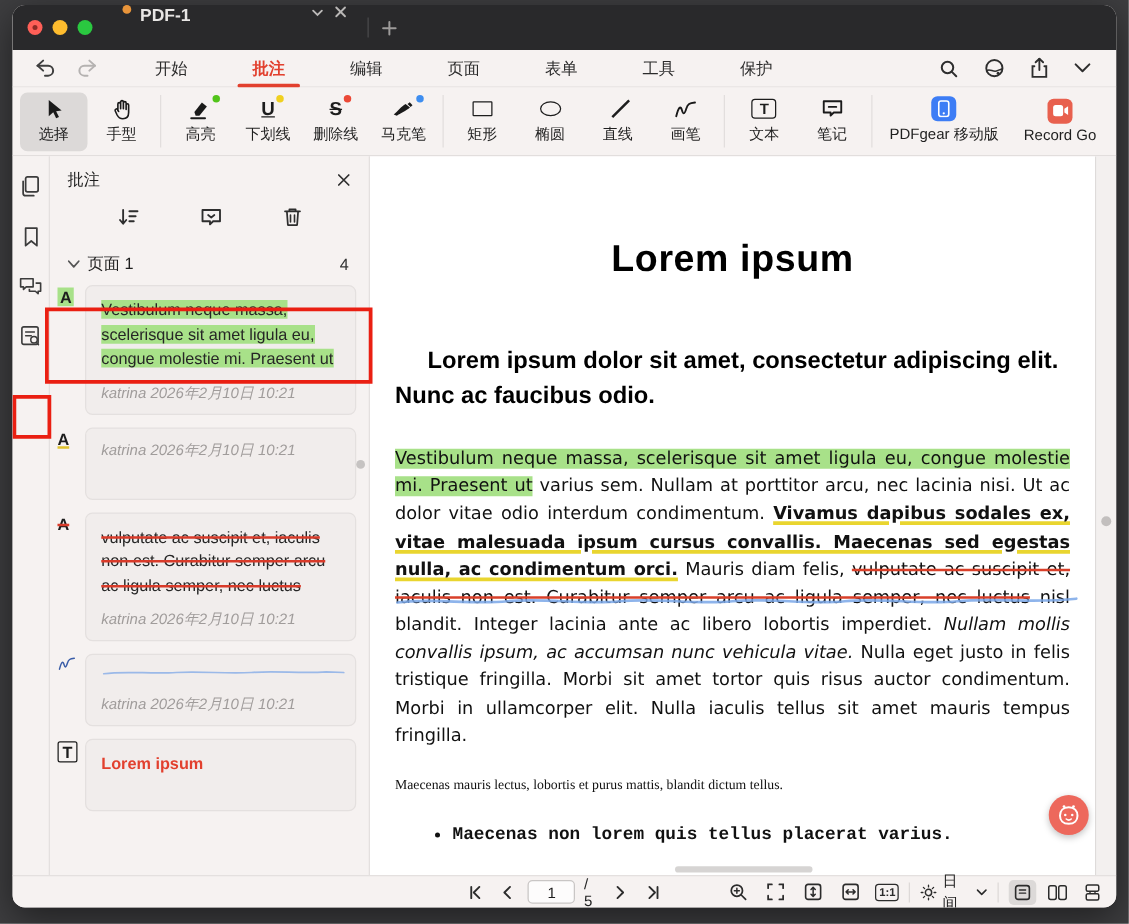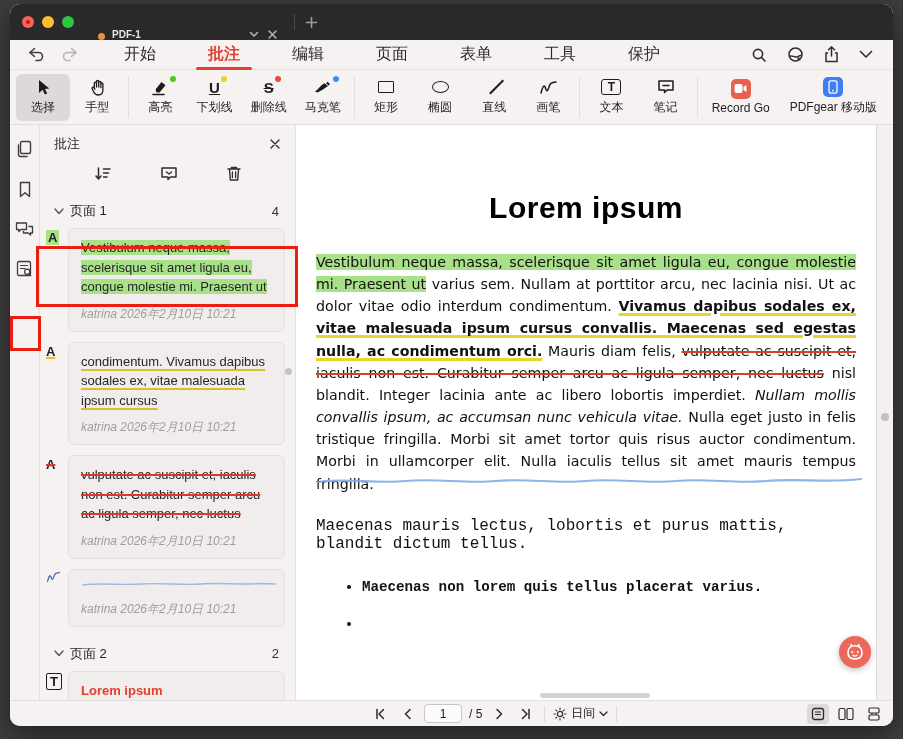--- a/index.html
+++ b/index.html
@@ -6,32 +6,32 @@
   html,body { width:903px; height:739px; }
   body { font-family:"Liberation Sans", sans-serif; background:#3e3e40; position:relative; overflow:hidden; }
   .window { position:absolute; left:10px; top:4px; width:883px; height:722px; background:#f6f2f1; border-radius:10px; overflow:hidden; box-shadow:0 8px 30px rgba(0,0,0,.5); }
 
   
   .titlebar { position:absolute; left:0; top:0; width:100%; height:36px; background:#29292b; display:flex; align-items:center; }
   .traffic { display:flex; gap:8px; padding:0 14px 0 12px; }
   .tl { width:12px; height:12px; border-radius:50%; position:relative; }
   .tl.red{ background:#ff5f57; } .tl.red::after{content:"";position:absolute;left:4px;top:4px;width:4px;height:4px;border-radius:50%;background:#8e2b25;}
   .tl.yel{ background:#febc2e; } .tl.grn{ background:#2ac840; }
-  .tab { display:flex; align-items:flex-end; gap:7px; color:#e8e6e5; font-size:10px; font-weight:700; padding:0 10px; height:36px; min-width:200px; }
+  .tab { display:flex; align-items:flex-start; gap:7px; color:#e8e6e5; font-size:14px; font-weight:700; padding:0 10px; height:36px; min-width:200px; }
   .tab-dot { width:7px; height:7px; border-radius:50%; background:#e8943a; }
   .tab-title { flex:1; }
   .tab-ctl { color:#b9b7b6; display:flex; align-items:center; }
   .tab-sep { width:1px; height:16px; background:#4a4a4c; margin:0 6px; }
   .newtab { color:#9d9b9a; display:flex; align-items:center; padding:4px; }
 
   
   .menubar { position:absolute; left:0; top:36px; width:100%; height:30px; background:#f6f2f1; border-bottom:1px solid #e7e3e2; display:flex; align-items:center; }
   .undo-redo { display:flex; gap:16px; padding:0 20px 0 18px; }
   .mtabs { display:flex; gap:0; }
-  .mtab { font-size:16px; color:#2b2b2b; padding:0 26px; height:30px; display:flex; align-items:center; position:relative; cursor:default; }
+  .mtab { font-size:13px; color:#2b2b2b; padding:0 26px; height:30px; display:flex; align-items:center; position:relative; cursor:default; }
   .mtab.active { color:#e2402e; font-weight:700; }
   .mtab.active::after { content:""; position:absolute; left:14px; right:14px; bottom:0; height:3px; background:#e2402e; border-radius:2px; }
   .micons { margin-left:auto; display:flex; align-items:center; gap:20px; padding-right:20px; }
   .micon { display:flex; align-items:center; color:#333; }
 
   
   .toolbar { position:absolute; left:0; top:66px; width:100%; height:55px; background:#f6f2f1; border-bottom:1px solid #e2dedd; display:flex; align-items:center; padding:0 6px; }
   .tool { width:58px; height:47px; display:flex; flex-direction:column; align-items:center; justify-content:center; gap:3px; border-radius:6px; position:relative; }
   .tool.selected { background:#dcd9d8; }
   .tool .ticon { height:18px; display:flex; align-items:center; justify-content:center; position:relative; }
@@ -78,21 +78,21 @@
 
   .doc { flex:1; position:relative; background:#f3f0ef; overflow:hidden; }
   .paper { position:absolute; left:0; top:0; bottom:0; right:16px; background:#ffffff; border-right:1px solid #dedbda; padding:0 20px; }
   .doc-title { font-family:"Liberation Sans", sans-serif; font-size:30px; font-weight:700; color:#000; text-align:center; margin-top:66px; letter-spacing:.5px; }
   .doc-heading { font-size:19px; font-weight:700; color:#000; margin-top:50px; text-indent:26px; line-height:1.45; }
   .doc-body { font-family:"DejaVu Sans", sans-serif; font-size:14.2px; line-height:1.56; color:#111; text-align:justify; margin-top:26px; }
   .seg-hl { background:#a8e189; box-decoration-break:clone; -webkit-box-decoration-break:clone; }
   .seg-bu { font-weight:700; text-decoration:underline; text-decoration-color:#e9d52f; text-decoration-thickness:2.5px; text-underline-offset:2px; }
   .seg-st { text-decoration:line-through; text-decoration-color:#d9402a; text-decoration-thickness:1.6px; }
   .seg-it { font-style:italic; }
-  .doc-p2 { font-family:Liberation Mono, monospace; font-size:16px; color:#111; margin-top:22px; }
+  .doc-p2 { font-family:Liberation Serif, serif; font-size:11px; color:#111; margin-top:22px; }
   .doc-bullets { margin-top:24px; padding-left:46px; font-family:Liberation Mono, monospace; font-size:14.2px; color:#111; }
   .doc-bullets li { margin-bottom:17px; line-height:1.45; }
   .b-bold { font-weight:700; }
   .squiggle-doc { position:absolute; left:20px; top:350px; pointer-events:none; }
   .robot-btn { position:absolute; right:22px; bottom:32px; width:32px; height:32px; border-radius:50%; background:#ed685c; display:flex; align-items:center; justify-content:center; box-shadow:0 2px 6px rgba(0,0,0,.25); }
   .doc-vscroll { position:absolute; right:4px; top:288px; width:8px; height:8px; border-radius:50%; background:#c2bfbe; }
   .doc-hscroll { position:absolute; left:calc(50% - 55px); bottom:2px; width:110px; height:5px; border-radius:3px; background:#ccc9c8; opacity:.8; }
 
   
   .bottombar { position:absolute; left:0; bottom:0; width:100%; height:26px; background:#f6f2f1; border-top:1px solid #e4e0df; display:flex; align-items:center; font-size:12px; color:#222; }
@@ -294,39 +294,39 @@
         <svg width="18" height="16" viewBox="0 0 18 16">
             <path d="M2 2 H16 V11 H10 L7.5 13.5 L7.5 11 H2 Z" fill="none" stroke="#1a1a1a" stroke-width="1.5" stroke-linejoin="round"></path>
             <path d="M6 6.5 H12" stroke="#1a1a1a" stroke-width="1.5" stroke-linecap="round"></path>
           </svg>
       </span>
       <span class="tlabel">笔记</span>
     </div>
     <div class="tgroup-sep"></div>
     <div class="tool wide">
       <span class="ticon">
+        <span class="brandicon" style="background:#3d7df5;">
+          <svg width="10" height="14" viewBox="0 0 10 14">
+              <rect x="1" y="0.8" width="8" height="12.4" rx="1.8" fill="none" stroke="#fff" stroke-width="1.3"></rect>
+              <circle cx="5" cy="10.6" r="0.9" fill="#fff"></circle>
+            </svg>
+        </span>
+      </span>
+      <span class="tlabel">PDFgear 移动版</span>
+    </div>
+    <div class="tool wide">
+      <span class="ticon">
         <span class="brandicon" style="background:#e8604e;">
           <svg width="13" height="11" viewBox="0 0 13 11">
               <rect x="0.5" y="1" width="8" height="9" rx="2" fill="#fff"></rect>
               <path d="M9.5 4 L12.5 2 V9 L9.5 7 Z" fill="#fff"></path>
             </svg>
         </span>
       </span>
       <span class="tlabel">Record Go</span>
-    </div>
-    <div class="tool wide">
-      <span class="ticon">
-        <span class="brandicon" style="background:#3d7df5;">
-          <svg width="10" height="14" viewBox="0 0 10 14">
-              <rect x="1" y="0.8" width="8" height="12.4" rx="1.8" fill="none" stroke="#fff" stroke-width="1.3"></rect>
-              <circle cx="5" cy="10.6" r="0.9" fill="#fff"></circle>
-            </svg>
-        </span>
-      </span>
-      <span class="tlabel">PDFgear 移动版</span>
     </div>
   </div>
 
   <div class="content">
 
     <div class="rail">
       <span class="ricon">
         <svg width="17" height="18" viewBox="0 0 17 18">
             <rect x="4.5" y="1.5" width="10" height="12" rx="1.5" fill="none" stroke="#3c3c3c" stroke-width="1.4"></rect>
             <path d="M2.5 5 V14.5 a2 2 0 0 0 2 2 H11" fill="none" stroke="#3c3c3c" stroke-width="1.4" stroke-linecap="round"></path>
@@ -395,21 +395,20 @@
         <span class="card-icon ci-hl">A</span>
         <div class="card">
           <div class="card-text"><span class="t-hl">Vestibulum neque massa, scelerisque sit amet ligula eu, congue molestie mi. Praesent ut</span></div>
           <div class="card-meta">katrina 2026年2月10日 10:21</div>
         </div>
       </div>
 
       <div class="card-row">
         <span class="card-icon ci-ul">A</span>
         <div class="card">
-          <div class="card-text"><span class="t-ul">condimentum. Vivamus dapibus sodales ex, vitae malesuada ipsum cursus</span></div>
           <div class="card-meta">katrina 2026年2月10日 10:21</div>
         </div>
       </div>
 
       <div class="card-row">
         <span class="card-icon ci-st">A</span>
         <div class="card">
           <div class="card-text"><span class="t-st">vulputate ac suscipit et, iaculis non est. Curabitur semper arcu ac ligula semper, nec luctus</span></div>
           <div class="card-meta">katrina 2026年2月10日 10:21</div>
         </div>
@@ -422,42 +421,36 @@
             </svg>
         </span>
         <div class="card">
           <svg width="196" height="10" viewBox="0 0 196 10">
               <path d="M2 6 C 20 3.5 40 6.5 60 5 C 80 3.5 100 6.5 120 5 C 140 3.5 160 6 180 4.5 L194 5" fill="none" stroke="#9bb9e8" stroke-width="1.4" stroke-linecap="round"></path>
             </svg>
           <div class="card-meta" style="margin-top:12px;">katrina 2026年2月10日 10:21</div>
         </div>
       </div>
 
-      <div class="section-row">
-        <svg width="10" height="7" viewBox="0 0 10 7">
-            <path d="M1 1 L5 5.5 L9 1" fill="none" stroke="#555" stroke-width="1.4" stroke-linecap="round" stroke-linejoin="round"></path>
-          </svg>
-        <span class="section-label">页面 2</span>
-        <span class="section-count">2</span>
-      </div>
 
       <div class="card-row">
         <span class="card-icon ci-t">T</span>
         <div class="card">
           <div class="card-text"><span class="t-red">Lorem ipsum</span></div>
 
         </div>
       </div>
 
       <span class="panel-scroll-dot"></span>
     </div>
 
     <div class="doc">
       <div class="paper">
         <div class="doc-title">Lorem ipsum</div>
+        <div class="doc-heading">Lorem ipsum dolor sit amet, consectetur adipiscing elit. Nunc ac faucibus odio.</div>
         <div class="doc-body"><span class="seg-hl">Vestibulum neque massa, scelerisque sit amet ligula eu, congue molestie mi. Praesent ut</span><span> varius sem. Nullam at porttitor arcu, nec lacinia nisi. Ut ac dolor vitae odio interdum condimentum. </span><span class="seg-bu">Vivamus dapibus sodales ex, vitae malesuada ipsum cursus convallis. Maecenas sed egestas nulla, ac condimentum orci.</span><span> Mauris diam felis, </span><span class="seg-st">vulputate ac suscipit et, iaculis non est. Curabitur semper arcu ac ligula semper, nec luctus</span><span> nisl blandit. Integer lacinia ante ac libero lobortis imperdiet. </span><span class="seg-it">Nullam mollis convallis ipsum, ac accumsan nunc vehicula vitae.</span><span> Nulla eget justo in felis tristique fringilla. Morbi sit amet tortor quis risus auctor condimentum. Morbi in ullamcorper elit. Nulla iaculis tellus sit amet mauris tempus fringilla.</span></div>
         <div class="doc-p2">Maecenas mauris lectus, lobortis et purus mattis, blandit dictum tellus.</div>
         <ul class="doc-bullets">
           <li><span class="b-bold">Maecenas non lorem quis tellus placerat varius.</span></li>
           <li></li>
 
         </ul>
 
         <svg class="squiggle-doc" width="548" height="12" viewBox="0 0 548 12">
           <path d="M2 7 C 30 3 60 9 90 6 C 120 3 150 9 180 6 C 210 3 240 9 270 6 C 300 3 330 9 360 6 C 390 3 420 9 450 6 C 480 3 510 8 545 4" fill="none" stroke="#7aa7e8" stroke-width="2.2" stroke-linecap="round" opacity="0.85"></path>
@@ -497,20 +490,47 @@
         <svg width="9" height="12" viewBox="0 0 9 12">
             <path d="M2 1.5 L6.5 6 L2 10.5" fill="none" stroke="#2c2c2c" stroke-width="1.5" stroke-linecap="round" stroke-linejoin="round"></path>
           </svg>
       </span>
       <span class="bb-btn">
         <svg width="12" height="12" viewBox="0 0 12 12">
             <path d="M9 1.5 V10.5" stroke="#2c2c2c" stroke-width="1.5" stroke-linecap="round"></path>
             <path d="M2.5 1.5 L7 6 L2.5 10.5" fill="none" stroke="#2c2c2c" stroke-width="1.5" stroke-linecap="round" stroke-linejoin="round"></path>
           </svg>
       </span>
+    </div>
+    <div class="bb-zoomgrp">
+      <span class="bb-btn">
+        <svg width="15" height="15" viewBox="0 0 15 15">
+            <circle cx="6.5" cy="6.5" r="4.5" fill="none" stroke="#2c2c2c" stroke-width="1.4"></circle>
+            <path d="M6.5 4.5 V8.5 M4.5 6.5 H8.5" stroke="#2c2c2c" stroke-width="1.2" stroke-linecap="round"></path>
+            <path d="M10 10 L13.5 13.5" stroke="#2c2c2c" stroke-width="1.4" stroke-linecap="round"></path>
+          </svg>
+      </span>
+      <span class="bb-btn">
+        <svg width="15" height="15" viewBox="0 0 15 15">
+            <path d="M1.5 4.5 V1.5 H4.5 M10.5 1.5 H13.5 V4.5 M13.5 10.5 V13.5 H10.5 M4.5 13.5 H1.5 V10.5" fill="none" stroke="#2c2c2c" stroke-width="1.4" stroke-linecap="round"></path>
+          </svg>
+      </span>
+      <span class="bb-btn">
+        <svg width="15" height="15" viewBox="0 0 15 15">
+            <rect x="1.5" y="1.5" width="12" height="12" rx="2" fill="none" stroke="#2c2c2c" stroke-width="1.3"></rect>
+            <path d="M7.5 4 V11 M5.8 5.6 L7.5 3.9 L9.2 5.6 M5.8 9.4 L7.5 11.1 L9.2 9.4" fill="none" stroke="#2c2c2c" stroke-width="1.2" stroke-linecap="round" stroke-linejoin="round"></path>
+          </svg>
+      </span>
+      <span class="bb-btn">
+        <svg width="15" height="15" viewBox="0 0 15 15">
+            <rect x="1.5" y="1.5" width="12" height="12" rx="2" fill="none" stroke="#2c2c2c" stroke-width="1.3"></rect>
+            <path d="M4 7.5 H11 M5.6 5.8 L3.9 7.5 L5.6 9.2 M9.4 5.8 L11.1 7.5 L9.4 9.2" fill="none" stroke="#2c2c2c" stroke-width="1.2" stroke-linecap="round" stroke-linejoin="round"></path>
+          </svg>
+      </span>
+      <span class="bb-11">1:1</span>
     </div>
     <span class="bb-sep"></span>
     <div class="bb-mode">
       <svg width="14" height="14" viewBox="0 0 14 14">
           <circle cx="7" cy="7" r="2.6" fill="none" stroke="#2c2c2c" stroke-width="1.2"></circle>
           <path d="M7 1 V2.4 M7 11.6 V13 M1 7 H2.4 M11.6 7 H13 M2.8 2.8 L3.8 3.8 M10.2 10.2 L11.2 11.2 M11.2 2.8 L10.2 3.8 M3.8 10.2 L2.8 11.2" stroke="#2c2c2c" stroke-width="1.1" stroke-linecap="round"></path>
         </svg>
       <span>日间</span>
       <svg width="9" height="6" viewBox="0 0 9 6">
           <path d="M1 1 L4.5 4.5 L8 1" fill="none" stroke="#2c2c2c" stroke-width="1.3" stroke-linecap="round" stroke-linejoin="round"></path>

